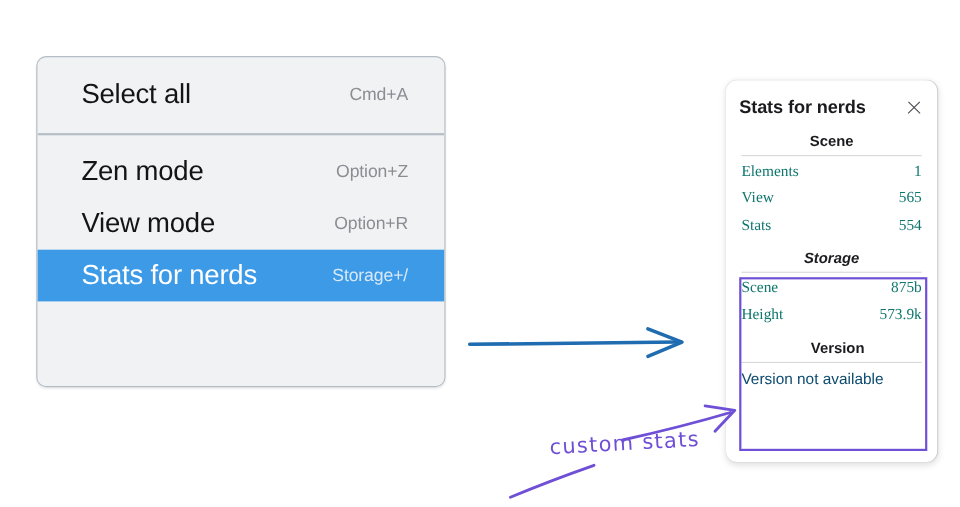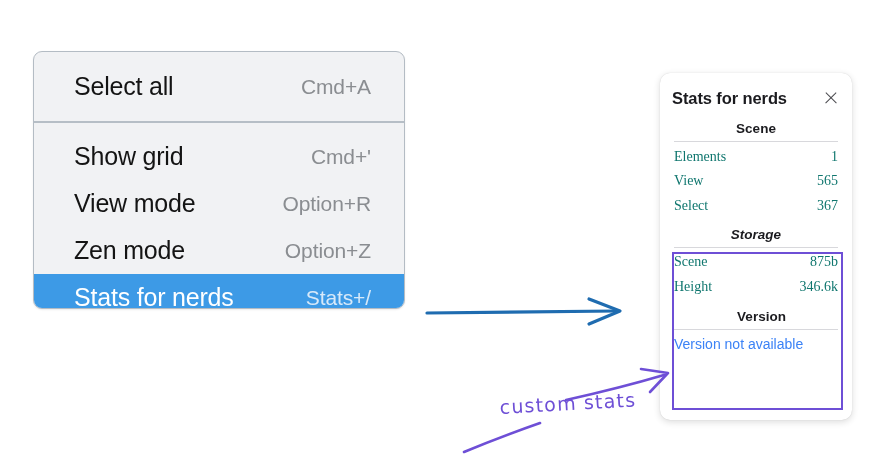--- a/index.html
+++ b/index.html
@@ -15,21 +15,21 @@
     font-family: "Liberation Sans", sans-serif;
     -webkit-font-smoothing: antialiased;
   }
 
   
   #context-menu {
     position: absolute;
     left: 33px;
     top: 51px;
     width: 372px;
-    height: 258px;
+    height: 301px;
     background: #f1f2f4;
     border: 1px solid #b4bcc4;
     border-radius: 9px;
     box-sizing: border-box;
     box-shadow: 0 1px 2px rgba(0,0,0,0.08);
     overflow: hidden;
   }
   .menu-section {
     padding: 0;
   }
@@ -54,21 +54,21 @@
     padding: 0 33px 0 40px;
     box-sizing: border-box;
   }
   .menu-item .label {
     font-size: 25px;
     color: #141414;
     letter-spacing: -0.2px;
     white-space: nowrap;
   }
   .menu-item .shortcut {
-    font-size: 21px;
+    font-size: 16px;
     color: #8a8d91;
     white-space: nowrap;
     letter-spacing: -0.1px;
   }
   .menu-item.selected {
     background: #3d9ae6;
   }
   .menu-item.selected .label {
     color: #ffffff;
   }
@@ -143,21 +143,21 @@
     font-size: 14px;
     color: #0f766e;
     padding: 3.5px 2px;
     line-height: 1.25;
     font-family: Liberation Serif, serif;
   }
   .stat-row .k { white-space: nowrap; }
   .stat-row .v { white-space: nowrap; }
   .stat-single {
     font-size: 14px;
-    color: #3b82f6;
+    color: #0c4a6e;
     padding: 4px 2px;
   }
 
   
   #custom-stats-box {
     position: absolute;
     left: 672px;
     top: 252px;
     width: 171px;
     height: 158px;
@@ -198,34 +198,30 @@
     <div class="menu-item">
       <span class="label">Select all</span>
       <span class="shortcut">Cmd+A</span>
     </div>
   </div>
 
   <div class="menu-divider"></div>
 
   <div class="menu-section bottom">
     <div class="menu-item">
-      <span class="label">Show grid</span>
-      <span class="shortcut">Cmd+'</span>
+      <span class="label">Zen mode</span>
+      <span class="shortcut">Option+Z</span>
     </div>
     <div class="menu-item">
       <span class="label">View mode</span>
       <span class="shortcut">Option+R</span>
     </div>
-    <div class="menu-item">
-      <span class="label">Zen mode</span>
-      <span class="shortcut">Option+Z</span>
-    </div>
     <div class="menu-item selected">
       <span class="label">Stats for nerds</span>
-      <span class="shortcut">Stats+/</span>
+      <span class="shortcut">Storage+/</span>
     </div>
   </div>
 
 </div>
 
 <div id="stats-panel">
 
   <div class="stats-header">
     <span class="stats-title">Stats for nerds</span>
     <span class="close-x"></span>
@@ -235,33 +231,33 @@
   <div class="section-rule"></div>
   <div class="stat-row">
     <span class="k">Elements</span>
     <span class="v">1</span>
   </div>
   <div class="stat-row">
     <span class="k">View</span>
     <span class="v">565</span>
   </div>
   <div class="stat-row">
-    <span class="k">Select</span>
-    <span class="v">367</span>
+    <span class="k">Stats</span>
+    <span class="v">554</span>
   </div>
 
   <div class="section-head" style="padding-top:9px;font-style:italic;">Storage</div>
   <div class="section-rule"></div>
   <div class="stat-row">
     <span class="k">Scene</span>
     <span class="v">875b</span>
   </div>
   <div class="stat-row">
     <span class="k">Height</span>
-    <span class="v">346.6k</span>
+    <span class="v">573.9k</span>
   </div>
 
   <div class="section-head" style="padding-top:10px;padding-left:11px;">Version</div>
   <div class="section-rule"></div>
   <div class="stat-single">Version not available</div>
 
 </div>
 
 <div id="custom-stats-box"></div>
 

